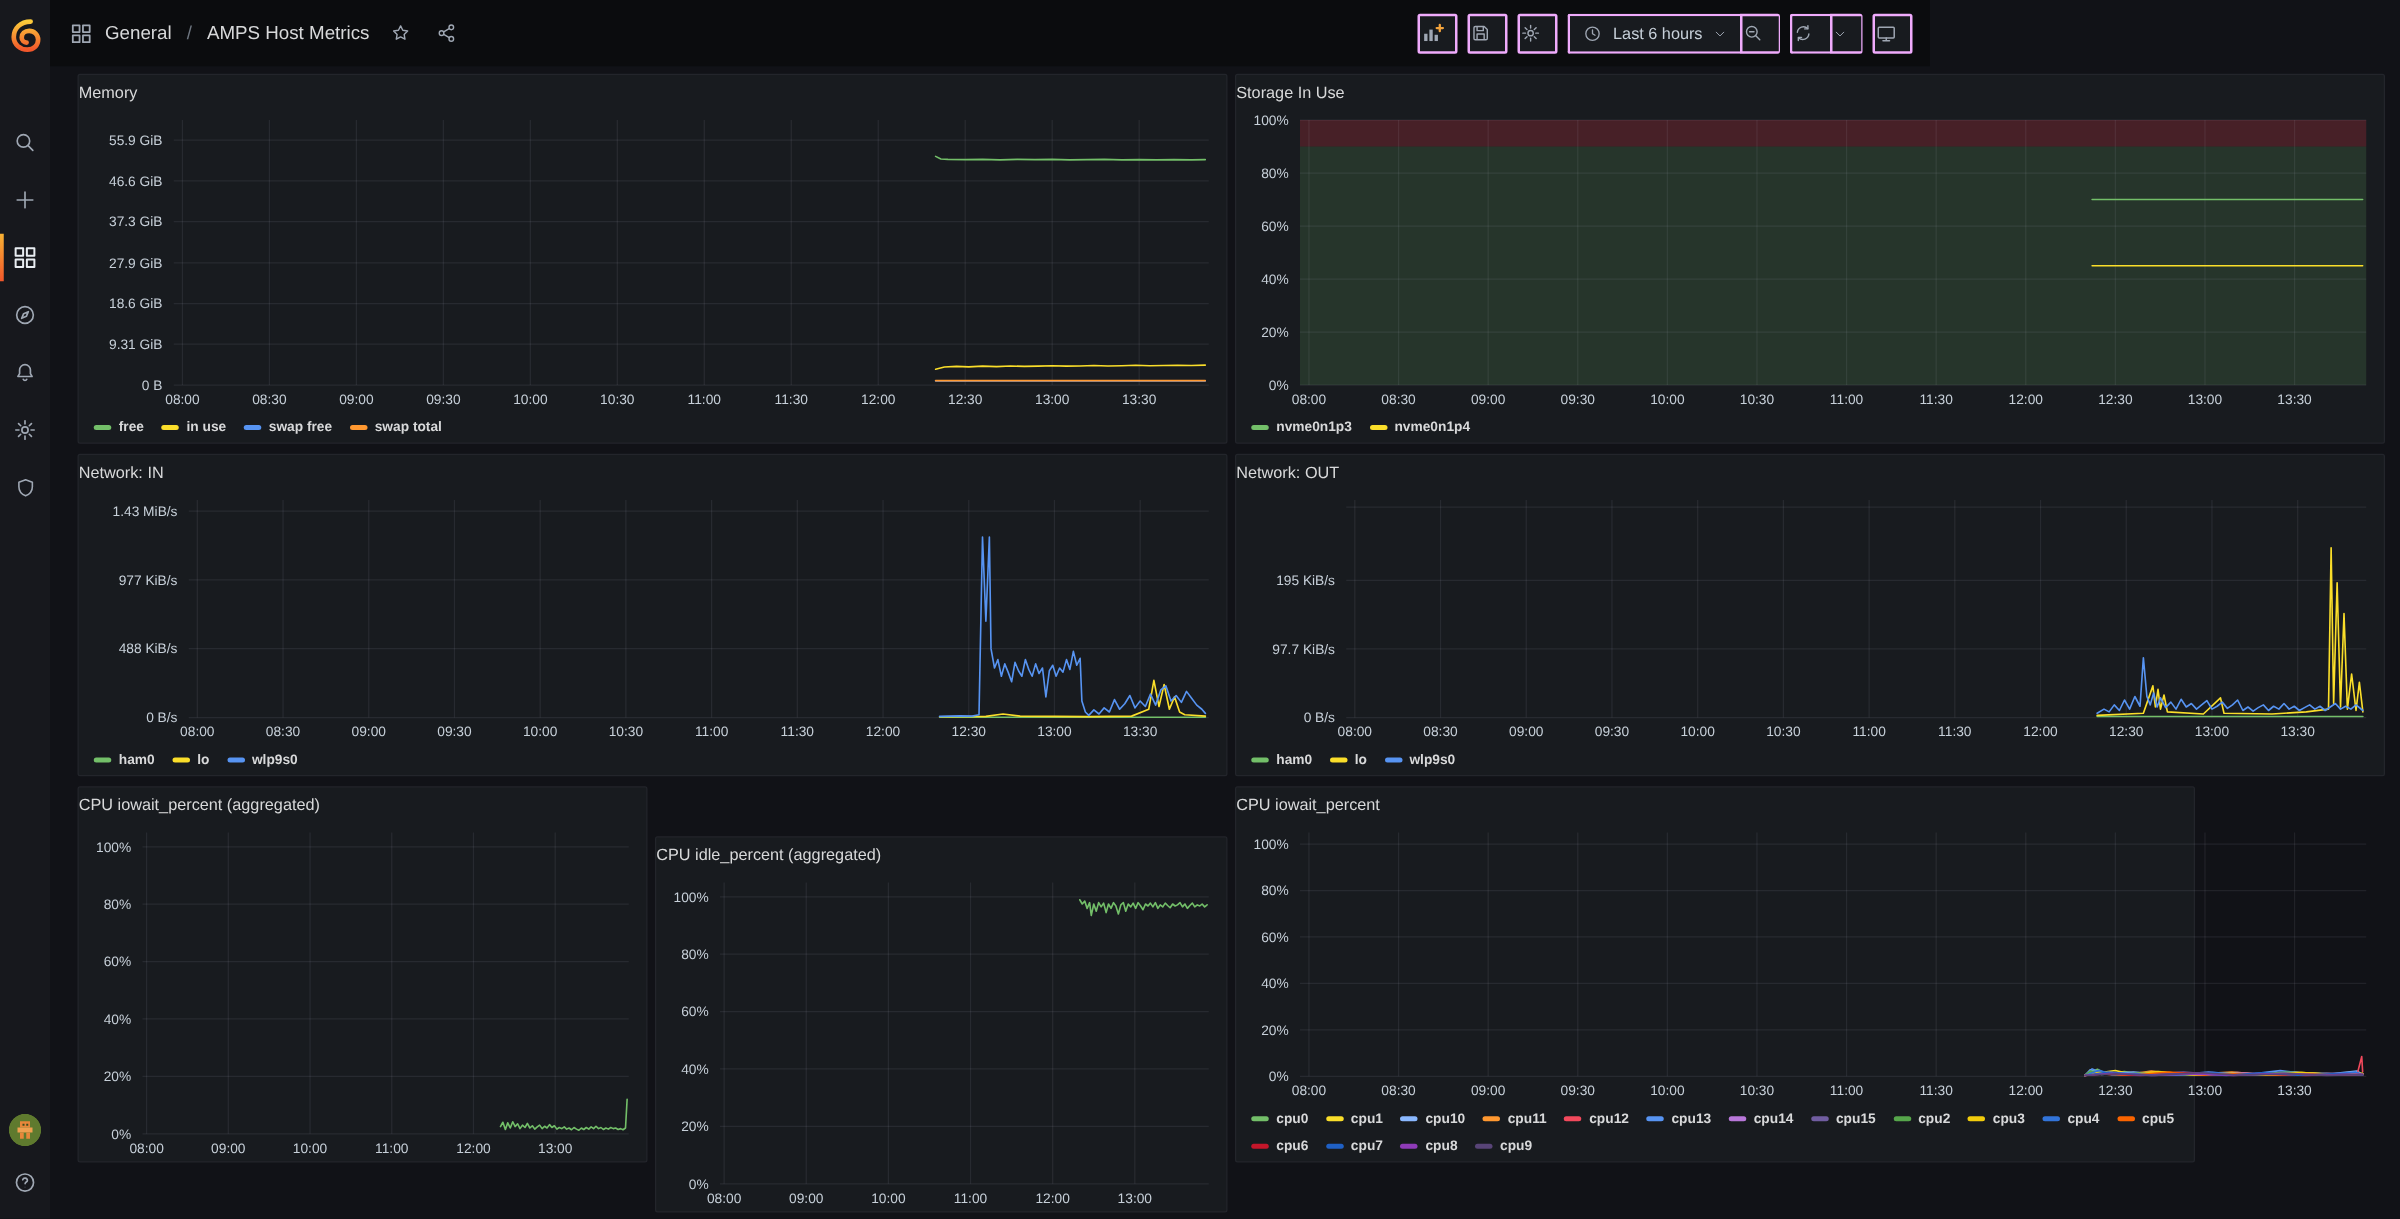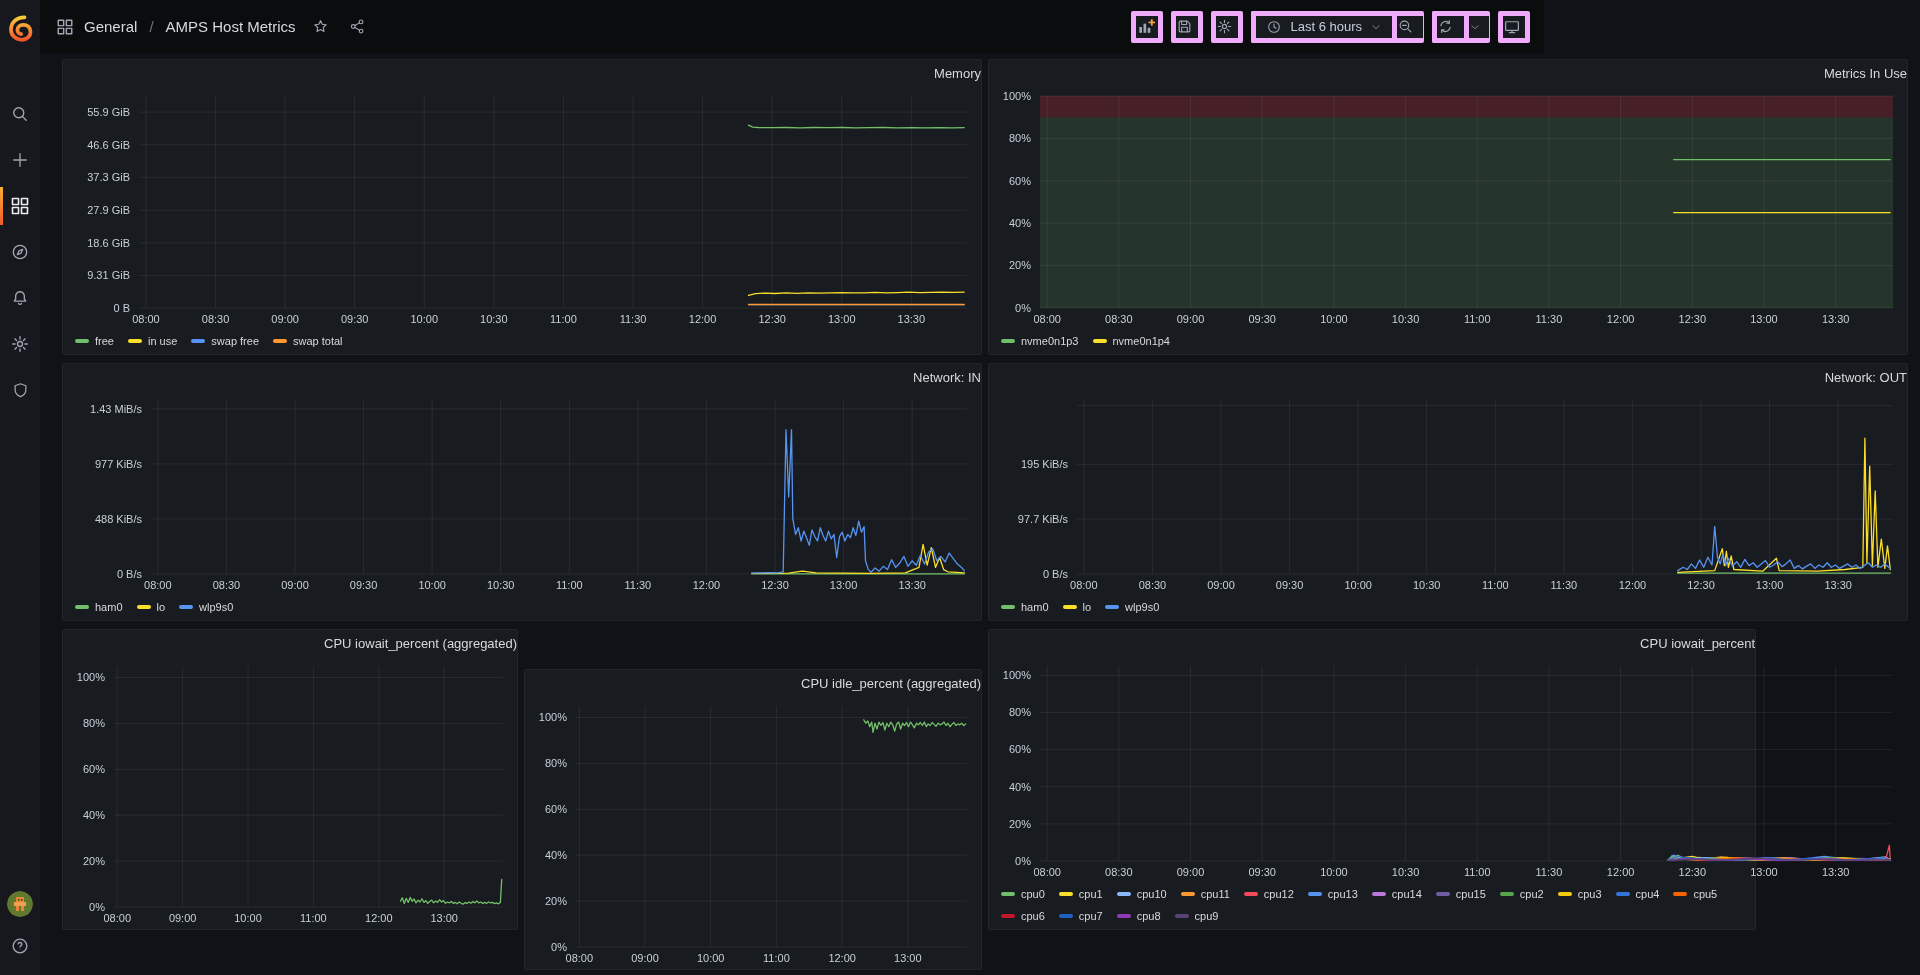--- a/index.html
+++ b/index.html
@@ -5,43 +5,43 @@
   html,body{margin:0;padding:0;background:#111217;width:1920px;height:975px;overflow:hidden;
     font-family:"Liberation Sans",sans-serif;-webkit-font-smoothing:antialiased;}
   #stage{position:relative;width:1920px;height:975px;background:#111217;}
   
   .navbar{position:absolute;left:0;top:0;width:1544px;height:53px;background:#0b0c0e;display:flex;align-items:center;z-index:5;}
   .crumbs{position:absolute;left:56px;top:0;height:53px;display:flex;align-items:center;gap:10px;color:#d8d9da;font-size:15px;}
   .crumb-sep{color:#6e7680;margin:0 2px;}
   .crumb-link{cursor:pointer;}
   .nav-right{position:absolute;right:14px;top:0;height:53px;display:flex;align-items:center;gap:8px;}
   .tbtn{height:32px;min-width:32px;display:flex;align-items:center;justify-content:space-between;
-    background:#181b1f;border:5px solid #f0abfc;border-radius:2px;cursor:pointer;color:#c7d0d9;box-sizing:border-box;}
+    background:#181b1f;border:2px solid #f0abfc;border-radius:2px;cursor:pointer;color:#c7d0d9;box-sizing:border-box;}
   .tgroup{display:flex;}
   .tgroup .tbtn{border-radius:0;border-right-width:0;}
   .tgroup .tbtn:first-child{border-radius:2px 0 0 2px;}
   .tgroup .tbtn:last-child{border-radius:0 2px 2px 0;border-right-width:1px;}
   .timebtn{padding:0 10px;gap:8px;font-size:13px;color:#c7d0d9;}
   
   .sidebar{position:absolute;left:0;top:0;width:40px;height:975px;background:#17181d;z-index:6;display:flex;flex-direction:column;align-items:center;}
   .logo{width:40px;height:53px;display:flex;align-items:center;justify-content:center;cursor:pointer;}
   .sitem{position:relative;width:40px;height:46px;display:flex;align-items:center;justify-content:center;cursor:pointer;}
   .sitem.active::before{content:"";position:absolute;left:0;top:4px;bottom:4px;width:3px;
     background:linear-gradient(180deg,#f8b133,#f2572b);}
   .sb-bottom{position:absolute;left:0;bottom:14px;width:40px;display:flex;flex-direction:column;align-items:center;gap:14px;}
   .avatar{width:26px;height:26px;border-radius:50%;overflow:hidden;cursor:pointer;}
   
   .ic{stroke:#9fa7b3;fill:none;stroke-width:1.6;stroke-linecap:round;stroke-linejoin:round;display:block;}
   .ic.white{stroke:#e9edf2;}
   .ic .fillg{fill:#9fa7b3;stroke:none;}
   
   .panel{position:absolute;background:#181b1f;border:1px solid #23252b;border-radius:2px;box-sizing:border-box;}
-  .ptitle{height:28px;line-height:28px;text-align:right;color:#d8d9da;font-size:13px;font-weight:500;cursor:pointer;
+  .ptitle{height:28px;line-height:28px;text-align:left;color:#d8d9da;font-size:13px;font-weight:500;cursor:pointer;
     white-space:nowrap;overflow:hidden;}
-  .legend{display:flex;flex-wrap:wrap;align-items:center;margin-left:12px;line-height:22px;}
+  .legend{display:flex;flex-wrap:wrap;align-items:center;margin-left:12px;line-height:22px;font-weight:bold;}
   .litem{display:inline-flex;align-items:center;margin-right:14px;cursor:pointer;}
   .swatch{display:inline-block;width:14px;height:4px;border-radius:2px;margin-right:6px;}
   .llabel{font-size:11px;color:#d8d9da;}
   svg.plot text{font-family:"Liberation Sans",sans-serif;}
 </style>
 </head>
 <body>
 
 <div id="stage">
 
@@ -262,21 +262,21 @@
           </span>
           <span class="litem">
             <span class="swatch" style="background: rgb(87, 148, 242);"></span>
             <span class="llabel">swap free</span>
           </span>
           <span class="litem">
             <span class="swatch" style="background: rgb(255, 152, 48);"></span>
             <span class="llabel">swap total</span>
           </span>
         </div></div>
-      <div class="panel" style="left: 988px; top: 59px; width: 920px; height: 296px;"><div class="ptitle">Metrics In Use</div><svg width="918" height="238" class="plot">
+      <div class="panel" style="left: 988px; top: 59px; width: 920px; height: 296px;"><div class="ptitle">Storage In Use</div><svg width="918" height="238" class="plot">
           <rect x="51" y="29.19999999999999" width="853" height="190.8" fill="rgba(115,191,105,0.16)"></rect>
           <rect x="51" y="8" width="853" height="21.19999999999999" fill="rgba(212,46,62,0.25)"></rect>
           <line x1="58.16806722689073" y1="8" x2="58.16806722689073" y2="220" stroke="rgba(204,204,220,0.09)" stroke-width="1"></line>
           <line x1="129.84873949579827" y1="8" x2="129.84873949579827" y2="220" stroke="rgba(204,204,220,0.09)" stroke-width="1"></line>
           <line x1="201.52941176470586" y1="8" x2="201.52941176470586" y2="220" stroke="rgba(204,204,220,0.09)" stroke-width="1"></line>
           <line x1="273.2100840336134" y1="8" x2="273.2100840336134" y2="220" stroke="rgba(204,204,220,0.09)" stroke-width="1"></line>
           <line x1="344.89075630252097" y1="8" x2="344.89075630252097" y2="220" stroke="rgba(204,204,220,0.09)" stroke-width="1"></line>
           <line x1="416.57142857142856" y1="8" x2="416.57142857142856" y2="220" stroke="rgba(204,204,220,0.09)" stroke-width="1"></line>
           <line x1="488.2521008403361" y1="8" x2="488.2521008403361" y2="220" stroke="rgba(204,204,220,0.09)" stroke-width="1"></line>
           <line x1="559.9327731092437" y1="8" x2="559.9327731092437" y2="220" stroke="rgba(204,204,220,0.09)" stroke-width="1"></line>

